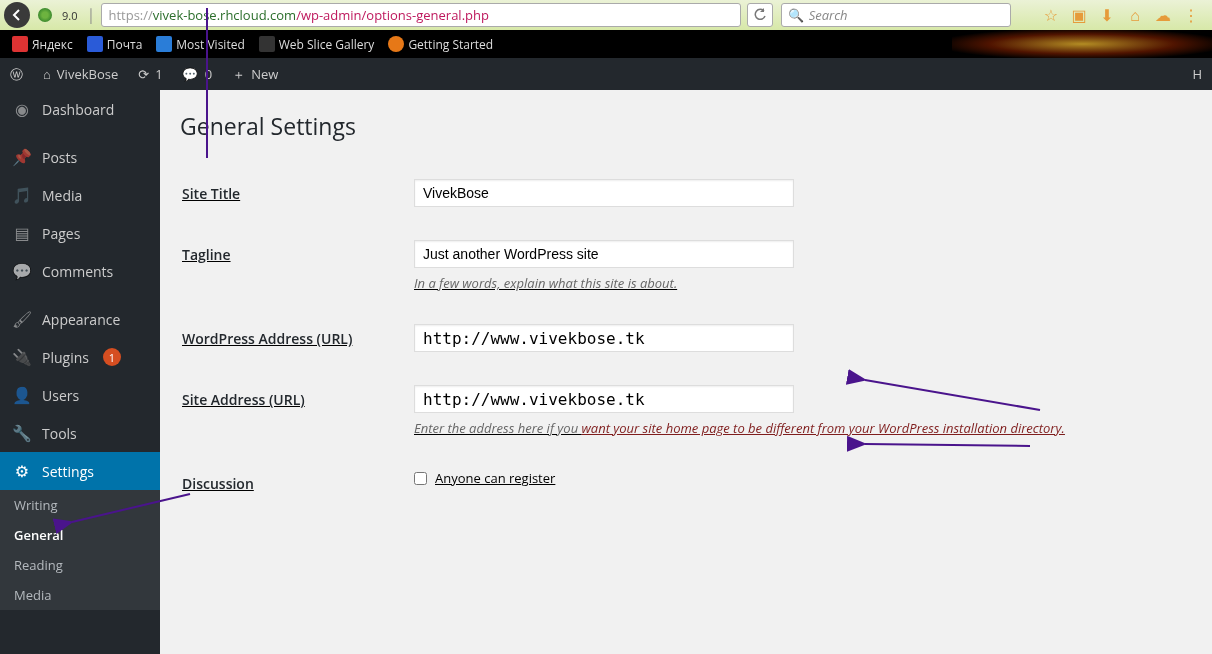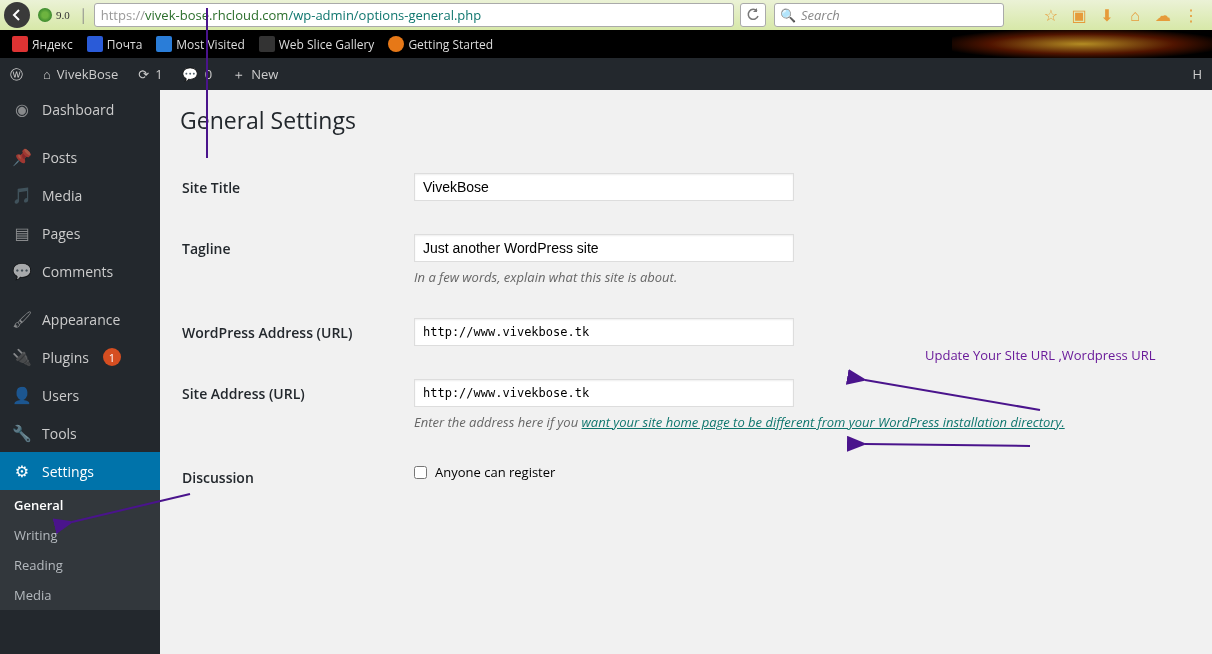--- a/index.html
+++ b/index.html
@@ -2,27 +2,27 @@
 <html><head>
 <meta charset="utf-8">
 <style>
 * { box-sizing: border-box; margin: 0; padding: 0; }
 body { font-family: "Open Sans", -apple-system, sans-serif; font-size: 13px; background: #f1f1f1; width: 1212px; height: 654px; overflow: hidden; position: relative; }
 
 
 .browser-chrome { background: #000; height: 58px; position: relative; }
 .addr-row { display: flex; align-items: center; height: 30px; background: linear-gradient(#ebf2d6, #d7e8a8); padding: 0; }
 .back-btn { width: 26px; height: 26px; background: #3a3a3a; border-radius: 50%; margin: 0 4px; display: flex; align-items: center; justify-content: center; color: #fff; }
-.load-badge { font-size: 11px; color: #333; padding: 0 4px; display: flex; align-items: center; gap: 4px; font-family: Liberation Serif, serif; }
+.load-badge { font-size: 11px; color: #333; padding: 0 4px; display: flex; align-items: center; gap: 10px; }
 .swirl { width: 14px; height: 14px; border-radius: 50%; background: radial-gradient(circle, #6db33f 30%, #3c8a2e 70%); }
 .addr-sep { width: 20px; display: flex; justify-content: center; color: #888; }
 .url-field { flex: 0 0 640px; height: 24px; background: #fff; border: 1px solid #aaa; border-radius: 3px; padding: 0 6px; font-size: 13px; display: flex; align-items: center; }
 .url-proto { color: #999; }
 .url-host { color: #2b6e2b; }
-.url-path { color: #0f766e; }
+.url-path { color: #be185d; }
 .reload-sq { width: 26px; height: 24px; background: #fff; border: 1px solid #aaa; border-radius: 3px; margin-left: 6px; display: flex; align-items: center; justify-content: center; color: #777; }
 .search-box { flex: 0 0 230px; height: 24px; background: #fff; border: 1px solid #aaa; border-radius: 3px; margin-left: 8px; display: flex; align-items: center; padding: 0 6px; gap: 4px; color: #888; font-style: italic; }
 .search-box .mag { font-style: normal; }
 .chrome-icons { margin-left: auto; display: flex; gap: 10px; padding-right: 12px; }
 .chrome-icons span { width: 18px; height: 18px; color: #e69b3a; font-size: 16px; display: flex; align-items: center; justify-content: center; }
 .bookmarks-row { height: 28px; background: #000; display: flex; align-items: center; gap: 2px; padding: 0 6px; color: #ddd; font-size: 12px; position: relative; }
 .bookmarks-row::after { content: ""; position: absolute; right: 0; top: 0; width: 260px; height: 28px; background: radial-gradient(ellipse at center, rgba(255,200,50,0.7), rgba(200,50,0,0.4) 50%, transparent 80%); }
 .bm { display: flex; gap: 4px; padding: 0 6px; }
 .bm .ico { width: 16px; height: 16px; background: #4a8; border-radius: 2px; }
 .bm .ico.y { background: #d33; }
@@ -43,30 +43,30 @@
 .menu-item .dashicon { width: 20px; text-align: center; font-size: 16px; opacity: 0.6; }
 .menu-item.top { font-weight: 400; }
 .menu-item.current { background: #0073aa; color: #fff; }
 .menu-item.current .dashicon { opacity: 1; }
 .submenu { background: #32373c; }
 .sub-item { padding: 6px 12px 6px 14px; font-size: 13px; color: #b4b9be; cursor: pointer; }
 .sub-item.current { color: #fff; font-weight: 600; }
 .plugin-badge { background: #d54e21; color: #fff; border-radius: 50%; width: 18px; height: 18px; font-size: 11px; display: inline-flex; align-items: center; justify-content: center; margin-left: 4px; }
 
 
-.content { flex: 1; padding: 14px 20px 20px 20px; background: #f1f1f1; position: relative; overflow: hidden; }
+.content { flex: 1; padding: 20px 20px 20px 20px; background: #f1f1f1; position: relative; overflow: hidden; }
 .content h1 { font-size: 23px; font-weight: 400; color: #23282d; margin-bottom: 20px; }
-.form-table { width: 100%; }
+.form-table { width: 100%; text-decoration: underline; }
 .form-table tr { vertical-align: top; }
 .form-table th { text-align: left; font-weight: 600; color: #23282d; width: 220px; padding: 20px 10px 20px 0; font-size: 14px; }
 .form-table td { padding: 15px 10px; }
 .regular-text { width: 380px; height: 28px; padding: 3px 8px; border: 1px solid #ddd; box-shadow: inset 0 1px 2px rgba(0,0,0,0.07); font-size: 14px; background: #fff; }
-.regular-text.mono { font-family: Consolas, Monaco, monospace; font-size: 12px; }
+.regular-text.mono { font-family: Consolas, Monaco, monospace; font-size: 16px; }
 .description { font-size: 13px; font-style: italic; color: #666; margin-top: 6px; }
-.description a { color: #0f766e; text-decoration: underline; font-style: italic; }
+.description a { color: #7f1d1d; text-decoration: underline; font-style: italic; }
 .checkbox-row { display: flex; align-items: center; gap: 8px; }
 
 
 .annotation-text { position: absolute; left: 765px; top: 256px; color: #6a1b9a; font-size: 13px; font-weight: 400; }
 .svg-overlay { position: absolute; left: 0; top: 0; width: 100%; height: 100%; pointer-events: none; }
 </style>
 </head>
 <body>
 
 <div class="browser-chrome">
@@ -194,22 +194,22 @@
       </div>
     <div class="menu-item top">
         <span class="dashicon">🔧</span>
         <span>Tools</span>
       </div>
     <div class="menu-item top current">
         <span class="dashicon">⚙</span>
         <span>Settings</span>
       </div>
     <div class="submenu">
+      <div class="sub-item">Writing</div>
       <div class="sub-item current">General</div>
-      <div class="sub-item">Writing</div>
       <div class="sub-item">Reading</div>
       <div class="sub-item">Media</div>
     </div>
   </div>
 
   <div class="content">
     <h1>General Settings</h1>
 
     <table class="form-table">
       <tbody>
@@ -240,21 +240,20 @@
         <td>
           <div class="checkbox-row">
             <input type="checkbox" style="">
             <span>Anyone can register</span>
           </div>
         </td>
       </tr>
     </tbody>
       </table>
 
-    <div class="annotation-text">Update Your SIte URL ,Wordpress URL</div>
 
     <svg class="svg-overlay">
       <defs>
         <marker id="arrowhead" markerWidth="10" markerHeight="8" refX="1" refY="4" orient="auto">
           <polygon points="10 0, 0 4, 10 8" fill="#4a148c"></polygon>
         </marker>
       </defs>
       <line x1="880" y1="320" x2="705" y2="290" stroke="#4a148c" stroke-width="2" marker-end="url(#arrowhead)"></line>
       <line x1="870" y1="356" x2="705" y2="354" stroke="#4a148c" stroke-width="2" marker-end="url(#arrowhead)"></line>
     </svg>

